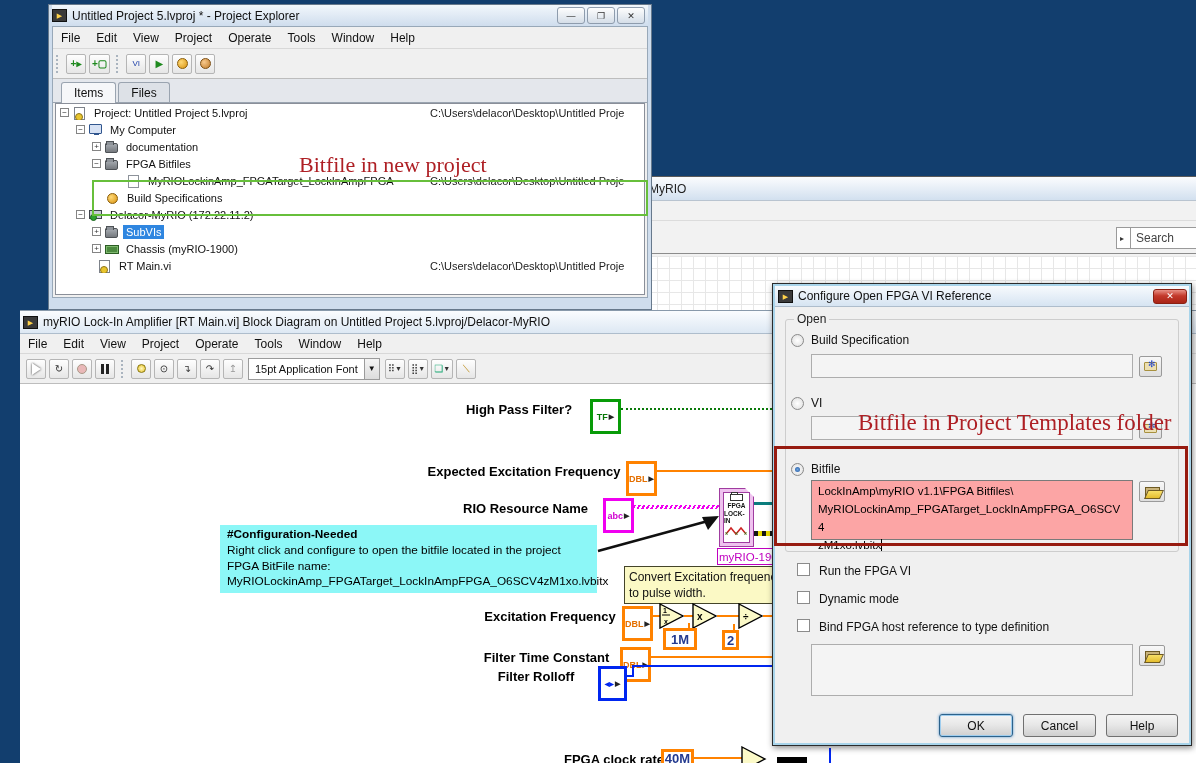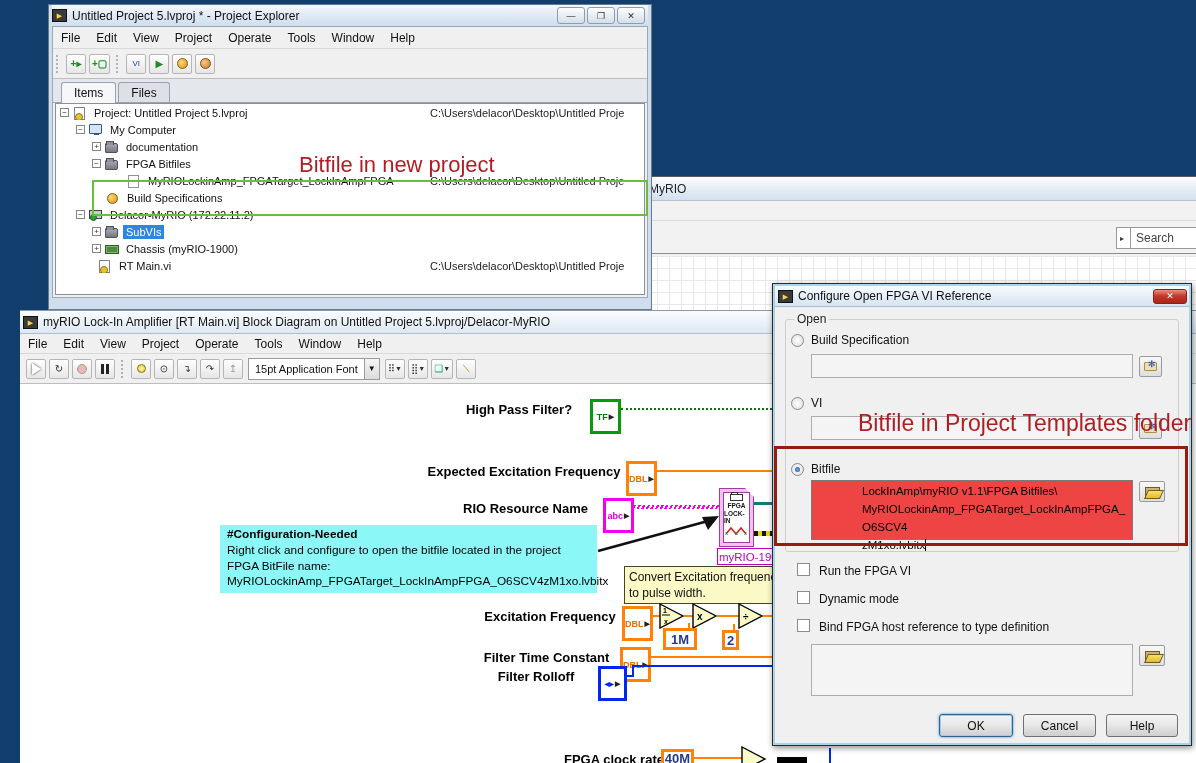--- a/index.html
+++ b/index.html
@@ -57,21 +57,21 @@
   .i-computer::after { content:""; position:absolute; bottom:-2px; left:4px; width:5px; height:2px; background:#31568e; }
   .i-target { background:#c6ccd4; border:1px solid #3f444b; height:9px; width:13px; margin-top:1px; }
   .i-target::after { content:""; position:absolute; bottom:-3px; left:0px; width:5px; height:5px; background:#2fa12f; border-radius:50%; border:1px solid #17641a; }
   .i-chassis { background:#4c8a3f; border:1px solid #2c5d24; height:9px; width:14px; margin-top:2px; box-shadow:inset 0 0 0 1px #7fb96f; }
   .i-build { background:radial-gradient(circle at 35% 35%, #ffd977, #d8920f); border:1px solid #8a5c07; width:11px; height:11px; border-radius:50%; margin-left:1px; margin-top:1px; }
   .tree-label { padding:1px 3px; }
   .tree-label.selected { background:#2f86e0; color:#fff; }
 
   
   .anno-green-box { position:absolute; left:92px; top:180px; width:556px; height:36px; border:2px solid #67bf3b; z-index:6; }
-  .anno-serif { position:absolute; font-family:Liberation Sans, sans-serif; color:#ae1f24; z-index:30; white-space:nowrap; }
+  .anno-serif { position:absolute; font-family:Liberation Serif, serif; color:#ae1f24; z-index:30; white-space:nowrap; }
   .anno-red1 { left:299px; top:152px; font-size:22px; }
   .anno-red2 { left:858px; top:410px; font-size:23px; }
 
   
   .bd-window { position:absolute; left:0; top:310px; width:1196px; height:453px; background:#f0abfc; border-top:1px solid #8899aa; z-index:4;margin-left:20px; }
   .bd-window .titlebar { height:23px; background:linear-gradient(#fafcfe,#dde8f3); padding-left:3px; }
   .bd-menubar { height:20px; }
   .bd-toolbar { height:30px; padding-left:6px; }
   .font-select { display:flex; align-items:center; height:22px; border:1px solid #9b9b9b; background:#fff; margin:0 2px; }
   .font-select .fs-text { padding:0 6px; font-size:11px; white-space:nowrap; }
@@ -113,21 +113,21 @@
   
   .dlg { position:absolute; left:772px; top:283px; width:420px; height:463px; background:#f0f0f0; border:1px solid #2b2b2b; box-shadow:inset 0 0 0 2px #a8d4ea, 1px 2px 6px rgba(0,0,0,.45); z-index:10; }
   .dlg .titlebar { position:absolute; left:2px; top:2px; right:2px; height:21px; padding-left:3px; }
   .dlg-close { width:34px; height:15px; border:1px solid #8a2013; border-radius:3px; background:linear-gradient(#e89186,#c3392b 45%,#a92517); color:#fff; font-size:9px; display:flex; align-items:center; justify-content:center; margin-left:auto; margin-right:2px; }
   .dlg fieldset { position:absolute; left:12px; top:28px; width:394px; height:240px; border:1px solid #cdcdcd; border-radius:3px; }
   .dlg legend { font-size:12px; padding:0 3px; margin-left:8px; color:#222; }
   .radio { position:absolute; width:13px; height:13px; border:1px solid #8a8a8a; border-radius:50%; background:radial-gradient(#ffffff,#dcdcdc); }
   .radio.sel::after { content:""; position:absolute; left:3px; top:3px; width:5px; height:5px; border-radius:50%; background:radial-gradient(#6ea6dd,#1f52a0); }
   .dlg-lab { position:absolute; font-size:12px; color:#111; white-space:nowrap; }
   .fld { position:absolute; left:38px; width:322px; background:#f4f4f4; border:1px solid #adadad; }
-  .fld.enabled { background:#ef4444; border-color:#7a7a7a;padding-left:44px; }
+  .fld.enabled { background:#fca5a5; border-color:#7a7a7a; }
   .path-text { font-size:11.5px; line-height:18px; padding:1px 6px; word-break:break-all; color:#000; }
   .caret { display:inline-block; width:1px; height:12px; background:#000; vertical-align:-2px; }
   .mini-btn { position:absolute; width:23px; height:21px; border:1px solid #9a9a9a; border-radius:2px; background:linear-gradient(#f8f8f8,#dedede); display:flex; align-items:center; justify-content:center; }
   .ico-folder-star { position:relative; width:13px; height:9px; background:#ecdfb2; border:1px solid #a8913f; border-radius:1px; }
   .ico-folder-star::before { content:"✻"; position:absolute; left:3px; top:-4px; color:#2244cc; font-size:9px; }
   .ico-folder-open { position:relative; width:15px; height:10px; }
   .ico-folder-open::before { content:""; position:absolute; left:0; top:0; width:13px; height:10px; background:#c9b37a; border:1px solid #6e5a22; }
   .ico-folder-open::after { content:""; position:absolute; left:1px; top:3px; width:14px; height:7px; background:linear-gradient(#f8e068,#e4bd2e); border:1px solid #6e5a22; transform:skewX(-24deg); }
   .chk { position:absolute; width:13px; height:13px; background:#fff; border:1px solid #8b8b8b; }
   .btn { position:absolute; height:23px; border:1px solid #707070; border-radius:3px; background:linear-gradient(#f4f4f4,#e8e8e8 45%,#cfcfcf); font-size:12px; display:flex; align-items:center; justify-content:center; color:#111; }

